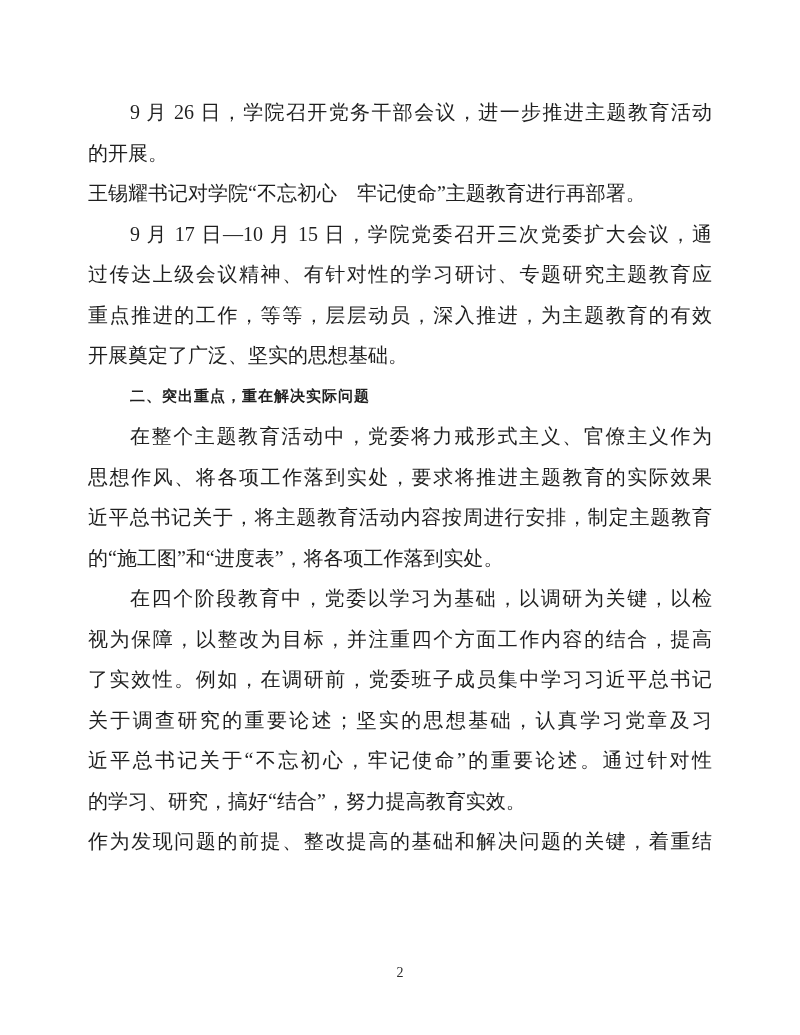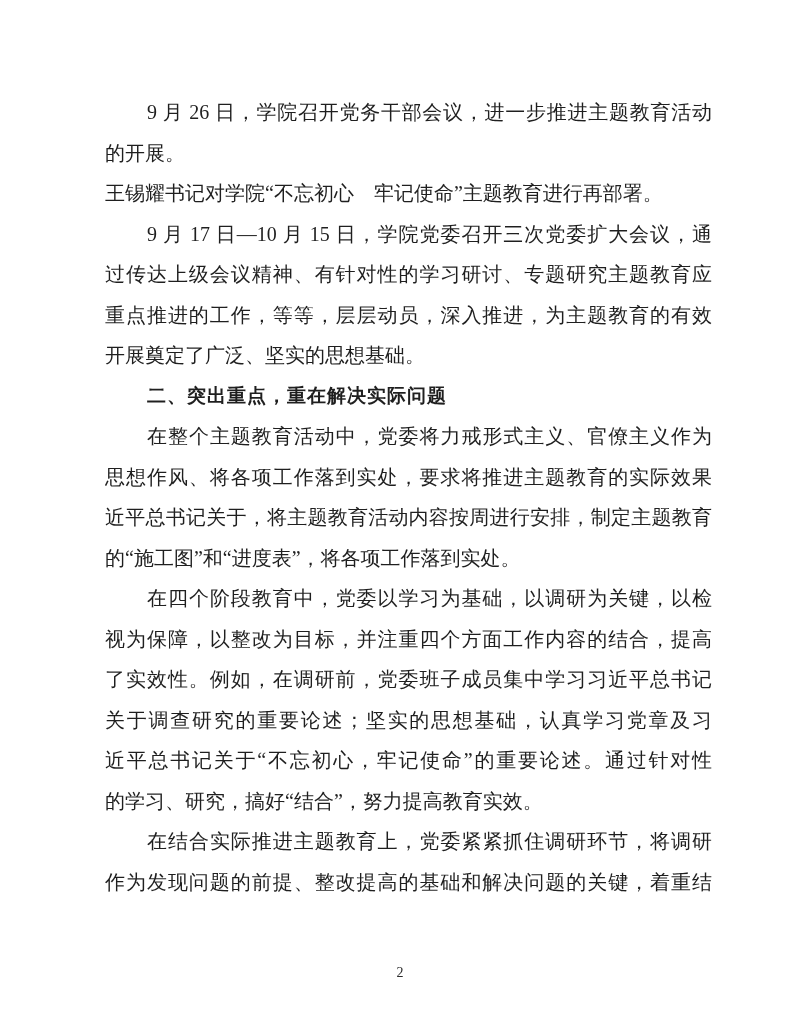--- a/index.html
+++ b/index.html
@@ -24,34 +24,33 @@
     font-size: 20px;
   }
   .block {
     margin: 0;
   }
   .line {
     height: 40.5px;
     line-height: 40.5px;
     overflow: hidden;
     text-align: left;
-    margin-left: 17px;
   }
   .line.fill {
     text-align: justify;
     text-align-last: justify;
     text-justify: inter-character;
   }
   .line.indent {
     padding-left: 42px;
   }
   .block.heading .line {
     font-weight: 700;
     font-family: "Liberation Sans", "DejaVu Sans", sans-serif;
-    font-size: 19px;
+    font-size: 15px;
     letter-spacing: 1px;
   }
   .page-number {
     position: absolute;
     top: 962px;
     left: 0;
     width: 100%;
     text-align: center;
     font-size: 14px;
     line-height: 22px;
@@ -88,18 +87,17 @@
       </div>
       <div class="block">
         <div class="line indent fill">在四个阶段教育中，党委以学习为基础，以调研为关键，以检</div>
         <div class="line fill">视为保障，以整改为目标，并注重四个方面工作内容的结合，提高</div>
         <div class="line fill">了实效性。例如，在调研前，党委班子成员集中学习习近平总书记</div>
         <div class="line fill">关于调查研究的重要论述；坚实的思想基础，认真学习党章及习</div>
         <div class="line fill">近平总书记关于“不忘初心，牢记使命”的重要论述。通过针对性</div>
         <div class="line">的学习、研究，搞好“结合”，努力提高教育实效。</div>
       </div>
       <div class="block">
-        <div class="line indent fill">在结合实际推进主题教育上，党委紧紧抓住调研环节，将调研</div>
         <div class="line fill">作为发现问题的前提、整改提高的基础和解决问题的关键，着重结</div>
       </div>
     </div>
   <div class="page-number">2</div>
 </div>
 
 </body></html>

